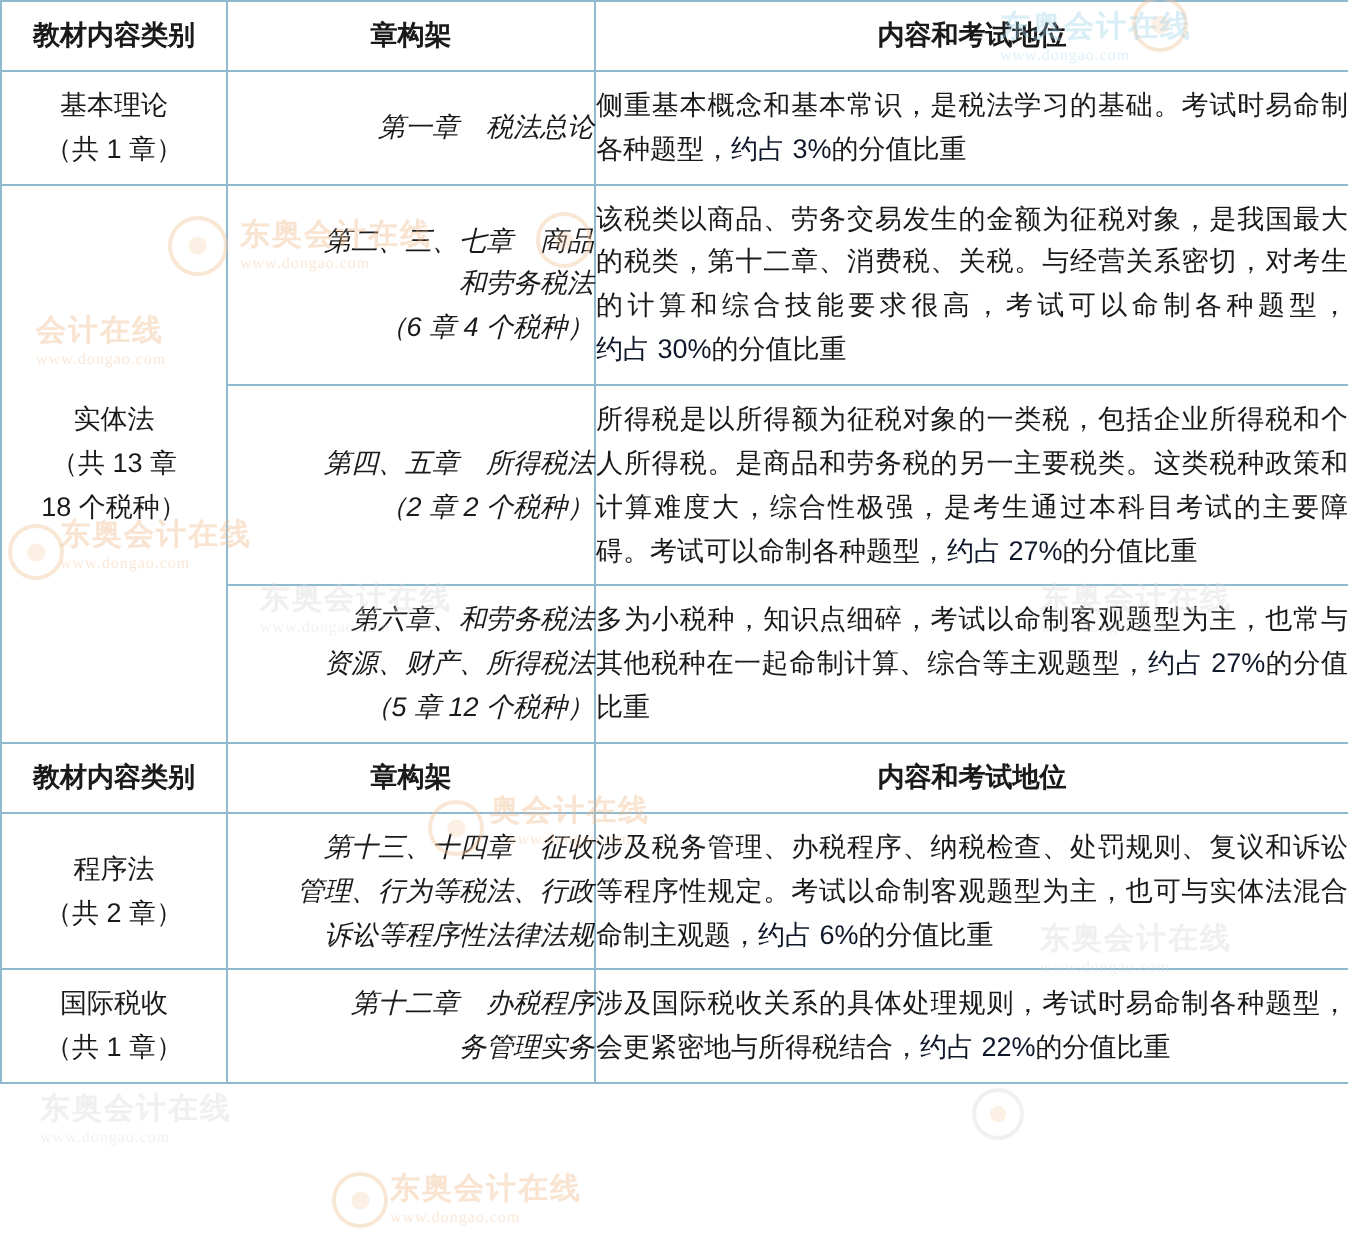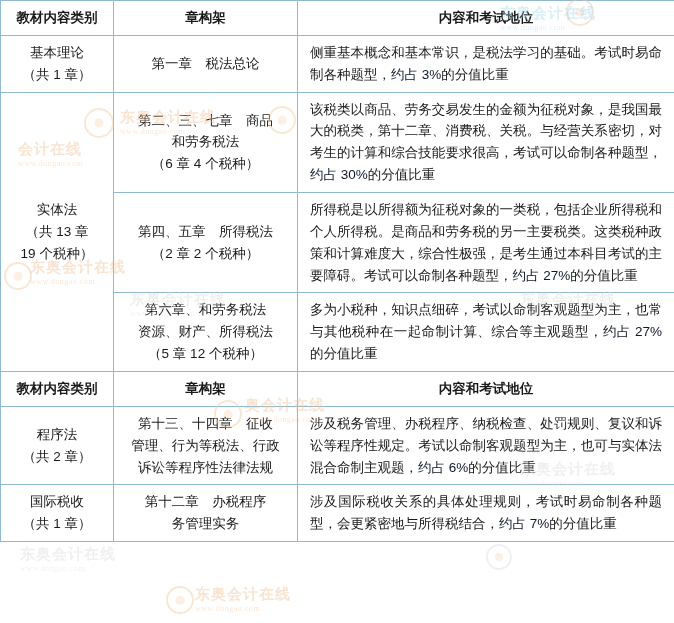--- a/index.html
+++ b/index.html
@@ -71,21 +71,21 @@
   table.doc-table {
     border-collapse: collapse;
     width: 674px;
     table-layout: fixed;
     position: relative;
     z-index: 2;
   }
   table.doc-table td, table.doc-table th {
     border: 1px solid #8fb9cf;
     vertical-align: middle;
-    padding: 6px 12px;
+    padding: 6px 0;
     font-size: 13.5px;
     line-height: 1.62;
     color: #1a1a1a;
     background: transparent;
   }
   thead th {
     text-align: center;
     font-weight: bold;
     font-size: 13.5px;
     padding: 7px 4px;
@@ -94,24 +94,25 @@
   .col-a { width: 113px; }
   .col-b { width: 184px; }
   .col-c { width: 377px; }
 
   td.cat {
     text-align: center;
     font-size: 13.5px;
     line-height: 1.65;
   }
   td.chap {
-    text-align: center;
+    text-align: right;
     font-size: 13.5px;
     line-height: 1.65;
     padding: 8px 9px;
+    font-style: italic;
   }
   td.body {
     text-align: justify;
     text-justify: inter-ideograph;
     font-size: 13.5px;
     line-height: 1.68;
     padding: 8px 10px;
   }
   .hl {
     color: #0f172a;
@@ -125,21 +126,21 @@
 
 <div class="wm-layer">
   <div class="wm-ring" style="left:566px; top:-2px; width:28px; height:28px;"></div>
   <div class="wm-ring" style="left:84px; top:108px; width:30px; height:30px;"></div>
   <div class="wm-ring" style="left:268px; top:106px; width:28px; height:28px;"></div>
   <div class="wm-ring" style="left:4px; top:262px; width:28px; height:28px;"></div>
   <div class="wm-ring" style="left:214px; top:400px; width:28px; height:28px;"></div>
   <div class="wm-ring" style="left:166px; top:586px; width:28px; height:28px;"></div>
   <div class="wm-ring" style="left:486px; top:544px; width:26px; height:26px; border-color:#dddddd;"></div>
 <div class="wm wm-blue" style="left: 500px; top: 4px;"><span>东奥会计在线</span><span class="wm-sub">www.dongao.com</span></div>
-    <div class="wm" style="left: 18px; top: 140px;"><span>会计在线</span><span class="wm-sub">www.dongao.com</span></div>
+    <div class="wm" style="left: 18px; top: 156px;"><span>会计在线</span><span class="wm-sub">www.dongao.com</span></div>
     <div class="wm" style="left: 120px; top: 108px;"><span>东奥会计在线</span><span class="wm-sub">www.dongao.com</span></div>
     <div class="wm" style="left: 30px; top: 258px;"><span>东奥会计在线</span><span class="wm-sub">www.dongao.com</span></div>
     <div class="wm wm-gray" style="left: 130px; top: 290px;"><span>东奥会计在线</span><span class="wm-sub">www.dongao.com</span></div>
     <div class="wm wm-gray" style="left: 520px; top: 290px;"><span>东奥会计在线</span><span class="wm-sub">www.dongao.com</span></div>
     <div class="wm" style="left: 245px; top: 396px; text-align: center;"><span>奥会计在线</span><span class="wm-sub">www.dongao.com</span></div>
     <div class="wm wm-gray" style="left: 520px; top: 460px;"><span>东奥会计在线</span><span class="wm-sub">www.dongao.com</span></div>
     <div class="wm wm-gray" style="left: 20px; top: 545px;"><span>东奥会计在线</span><span class="wm-sub">www.dongao.com</span></div>
     <div class="wm" style="left: 195px; top: 585px;"><span>东奥会计在线</span><span class="wm-sub">www.dongao.com</span></div>
   </div>
 
@@ -168,21 +169,21 @@
       </td>
       <td class="body">
         <span>侧重基本概念和基本常识，是税法学习的基础。考试时易命制各种题型，</span><span class="hl nowrap">约占 3%</span><span>的分值比重</span>
       </td>
     </tr>
 
     <tr>
       <td class="cat" rowspan="3">
         <span class="cell-line">实体法</span>
         <span class="cell-line">（共 13 章</span>
-        <span class="cell-line">19 个税种）</span>
+        <span class="cell-line">18 个税种）</span>
       </td>
       <td class="chap">
         <span class="cell-line">第二、三、七章　商品</span>
         <span class="cell-line">和劳务税法</span>
         <span class="cell-line">（6 章 4 个税种）</span>
       </td>
       <td class="body">
         <span>该税类以商品、劳务交易发生的金额为征税对象，是我国最大的税类，第十二章、消费税、关税。与经营关系密切，对考生的计算和综合技能要求很高，考试可以命制各种题型，</span><span class="hl nowrap">约占 30%</span><span>的分值比重</span>
       </td>
     </tr>
@@ -232,18 +233,18 @@
     <tr>
       <td class="cat">
         <span class="cell-line">国际税收</span>
         <span class="cell-line">（共 1 章）</span>
       </td>
       <td class="chap">
         <span class="cell-line">第十二章　办税程序</span>
         <span class="cell-line">务管理实务</span>
       </td>
       <td class="body">
-        <span>涉及国际税收关系的具体处理规则，考试时易命制各种题型，会更紧密地与所得税结合，</span><span class="hl nowrap">约占 7%</span><span>的分值比重</span>
+        <span>涉及国际税收关系的具体处理规则，考试时易命制各种题型，会更紧密地与所得税结合，</span><span class="hl nowrap">约占 22%</span><span>的分值比重</span>
       </td>
     </tr>
 
   </tbody>
 </table>
 
 </body></html>

